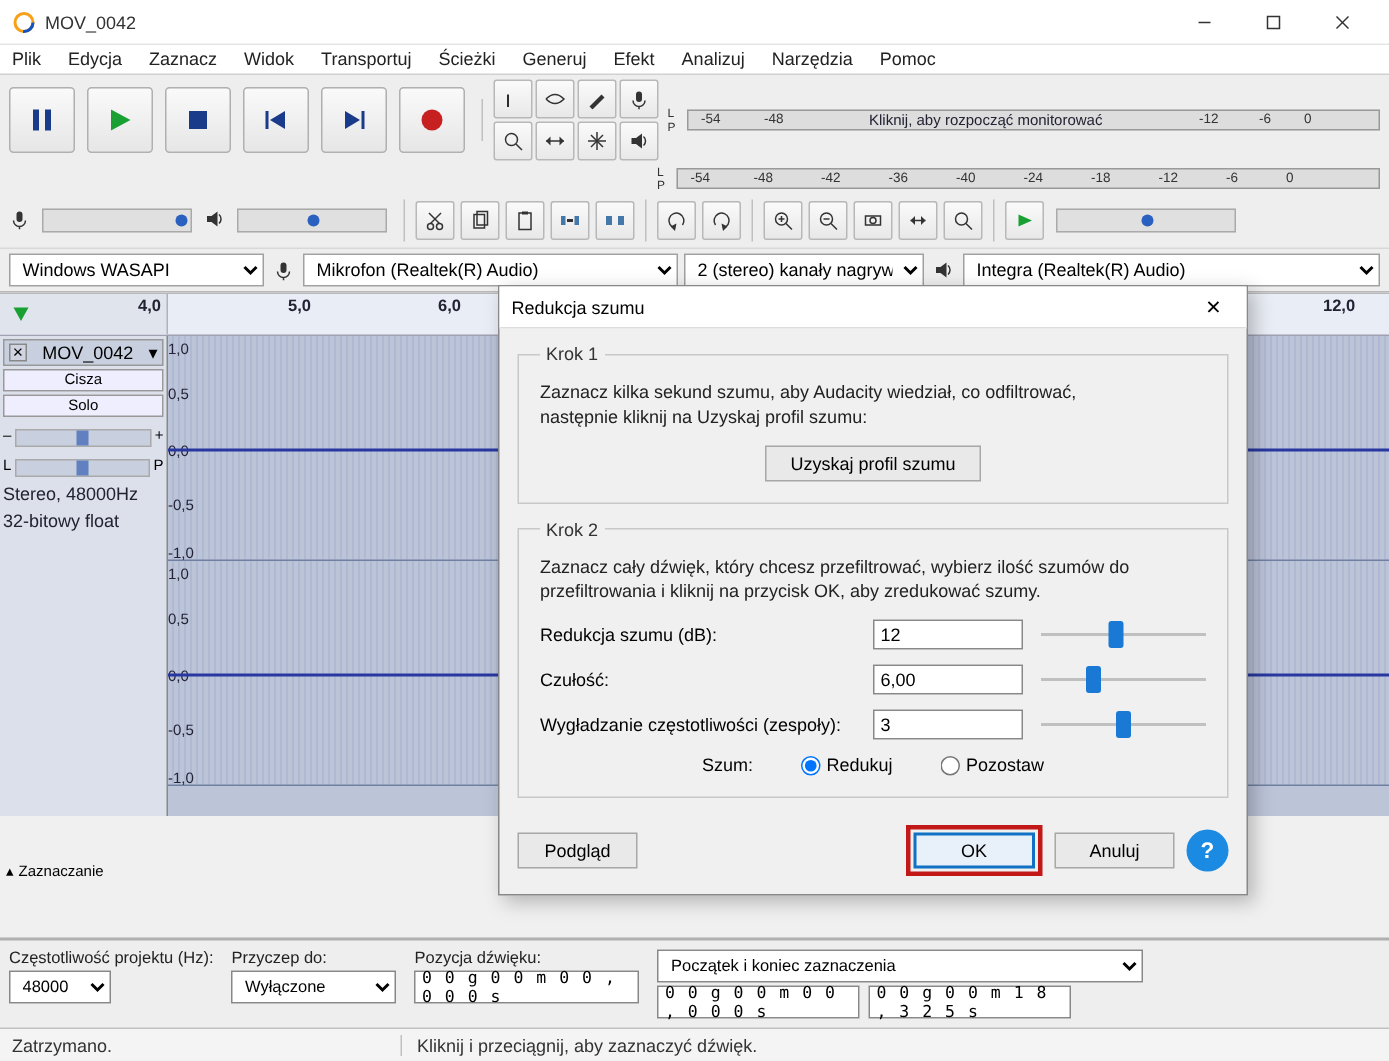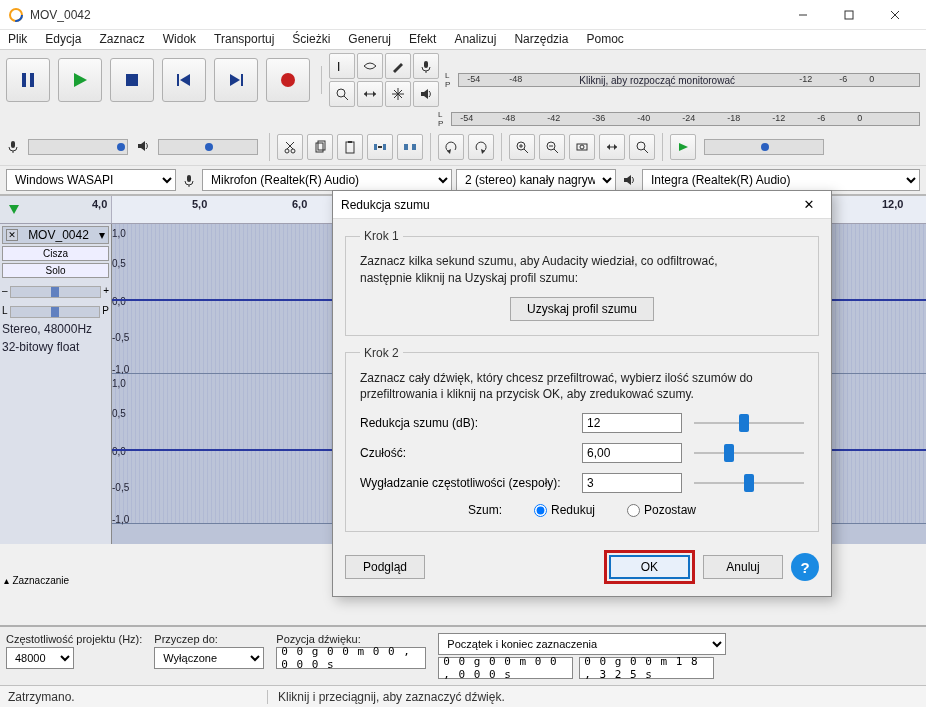--- a/index.html
+++ b/index.html
@@ -453,21 +453,21 @@
     </div>
     <div class="grp">
       <label>Przyczep do:</label>
       <select style="width:110px"><option>Wyłączone</option></select>
     </div>
     <div class="grp">
       <label>Pozycja dźwięku:</label>
       <div class="timeval" style="width:150px">0 0 g 0 0 m 0 0 , 0 0 0 s</div>
     </div>
     <div class="grp" style="flex:0 0 auto;">
-      <select style="width:288px"><option>Początek i koniec zaznaczenia</option></select>
+      <select style="width:324px"><option>Początek i koniec zaznaczenia</option></select>
       <div style="display:flex; gap:6px;">
         <div class="timeval" style="width:135px">0 0 g 0 0 m 0 0 , 0 0 0 s</div>
         <div class="timeval" style="width:135px">0 0 g 0 0 m 1 8 , 3 2 5 s</div>
       </div>
     </div>
   </div>
 </div>
 
 <div class="statusbar">
   <div class="s1">Zatrzymano.</div>

